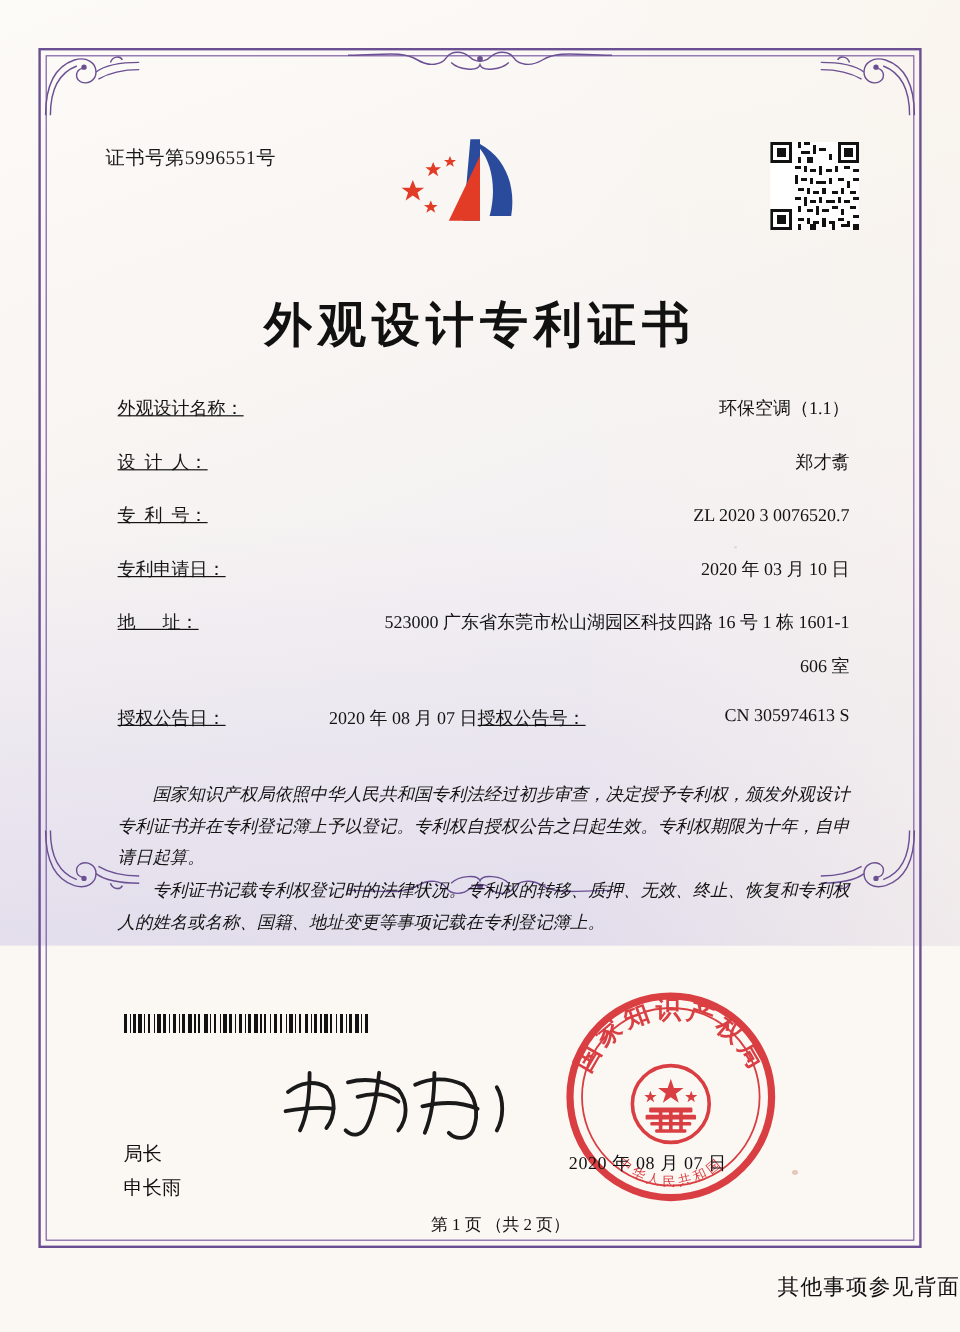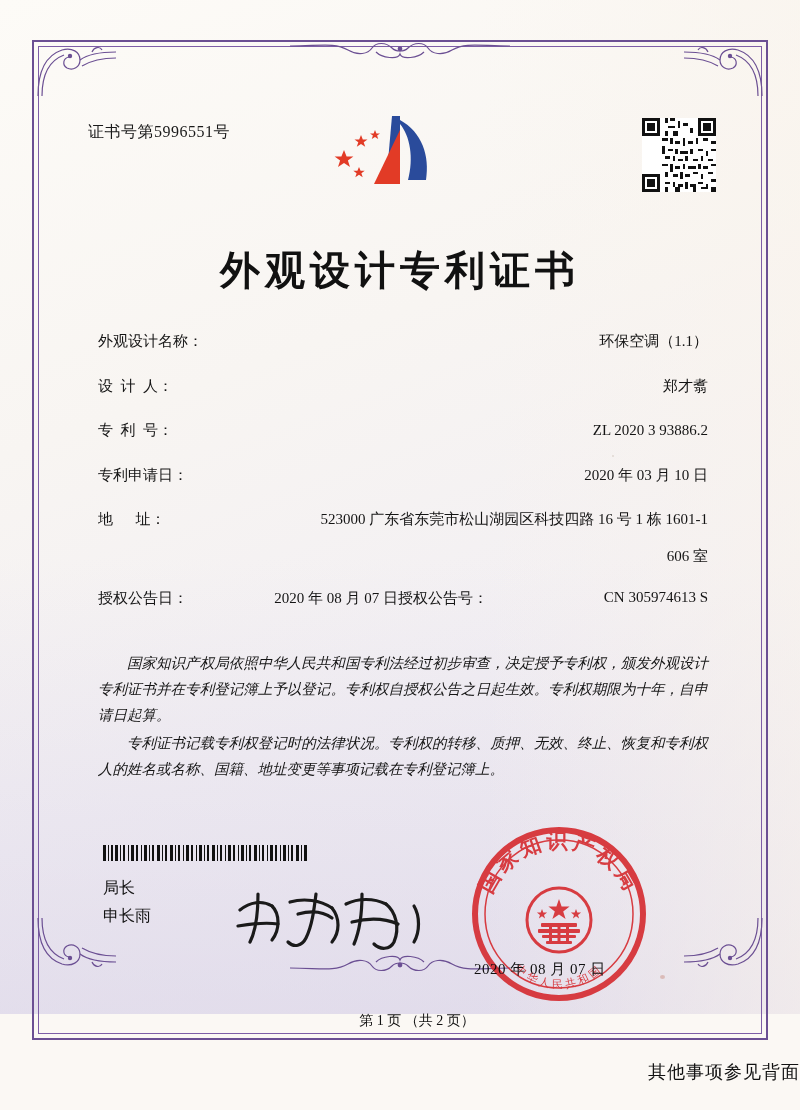--- a/index.html
+++ b/index.html
@@ -11,21 +11,21 @@
     height: 1110px;
     background: #fbf8f4;
     font-family: "Liberation Serif", "DejaVu Serif", serif;
     overflow: hidden;
     position: relative;
   }
   .page {
     position: absolute;
     left: 0; top: 0;
     width: 800px;
-    height: 1014px;
+    height: 788px;
     background: linear-gradient(160deg, #fdfbf7 0%, #f8f5f2 35%, #f2eff3 65%, #ece8f0 100%);
   }
   
   .paper-tint {
     position: absolute;
     left: 0; bottom: 0;
     width: 100%;
     height: 45%;
     background: linear-gradient(to top, rgba(206,198,226,0.38), rgba(206,198,226,0));
     pointer-events: none;
@@ -118,20 +118,21 @@
   }
   .field {
     display: flex;
     align-items: flex-start;
     margin-bottom: 22px;
     line-height: 1.5;
   }
   .f-label {
     white-space: pre;
     flex: 0 0 auto;
+    text-decoration: underline;
   }
   .f-value {
     flex: 1 1 auto;
     padding-left: 2px;
     text-align: right;
   }
   .field.row2 { margin-bottom: 14px; }
   .field-split {
     display: flex;
     margin-bottom: 18px;
@@ -156,21 +157,21 @@
   .barcode {
     position: absolute;
     left: 103px; top: 845px;
     width: 205px; height: 16px;
   }
   .barcode svg { display:block; width:100%; height:100%; }
 
   
   .sig-label {
     position: absolute;
-    left: 103px; top: 874px;
+    left: 103px; top: 949px;
     font-size: 16px;
     line-height: 28px;
     color: #111;
   }
   .sig-script {
     position: absolute;
     left: 228px; top: 880px;
     width: 200px; height: 80px;
     color: #1a1a1a;
   }
@@ -383,21 +384,21 @@
       <span class="f-value">环保空调（1.1）</span>
     </div>
 
     <div class="field">
       <span class="f-label">设  计  人：</span>
       <span class="f-value">郑才翥</span>
     </div>
 
     <div class="field">
       <span class="f-label">专  利  号：</span>
-      <span class="f-value">ZL 2020 3 93886.2</span>
+      <span class="f-value">ZL 2020 3 0076520.7</span>
     </div>
 
     <div class="field">
       <span class="f-label">专利申请日：</span>
       <span class="f-value">2020 年 03 月 10 日</span>
     </div>
 
 
     <div class="field row2">
       <span class="f-label">地      址：</span>

